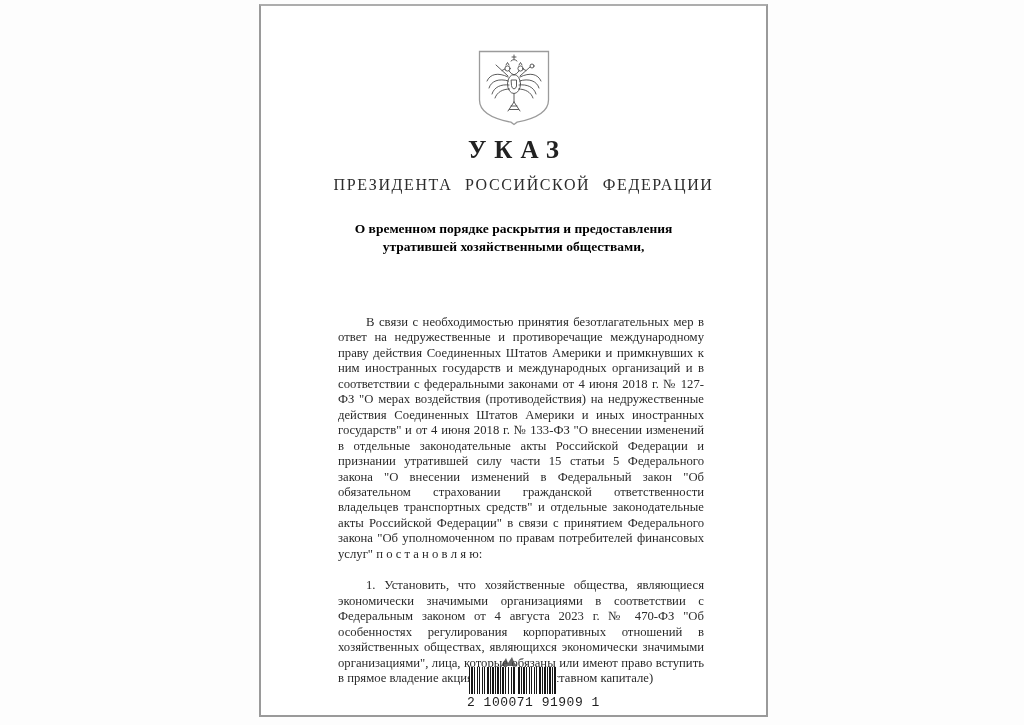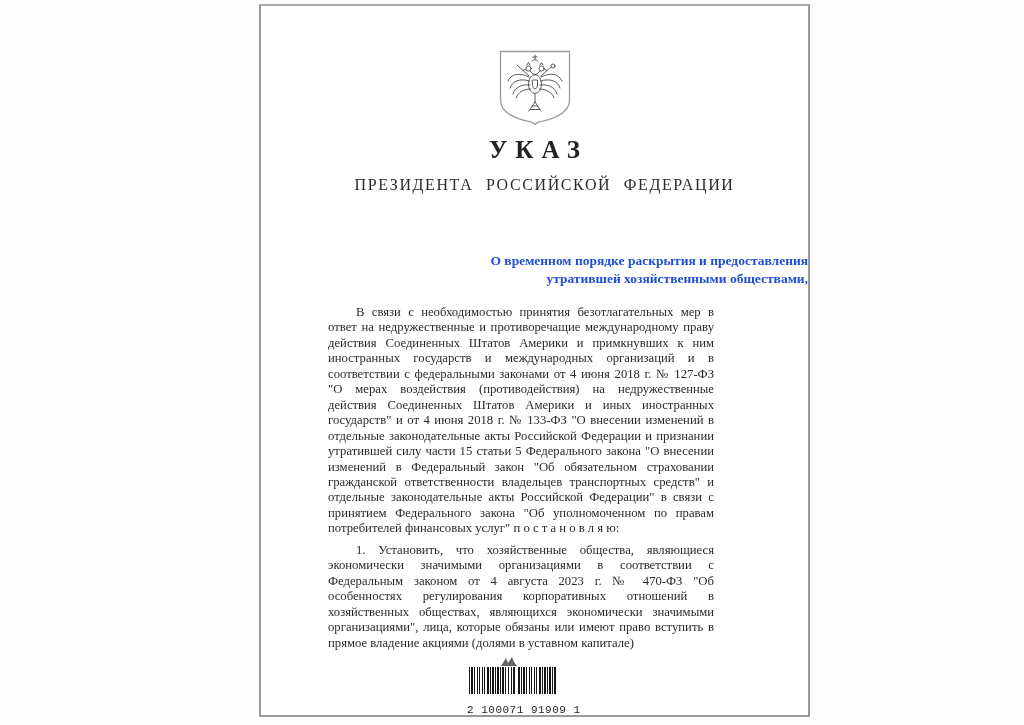--- a/index.html
+++ b/index.html
@@ -1,40 +1,40 @@
 <!DOCTYPE html>
 <html lang="ru"><head>
 <meta charset="utf-8">
 <style>
   html,body{margin:0;padding:0;background:#ffffff;}
   .stage{position:relative;width:1024px;height:725px;overflow:hidden;
          font-family:"Liberation Serif","DejaVu Serif",serif;color:#262626;background:#fdfdfd;}
-  .sheet{position:absolute;left:259px;top:4px;width:551px;height:713px;box-sizing:border-box;
+  .sheet{position:absolute;left:259px;top:4px;width:509px;height:713px;box-sizing:border-box;
          background:#ffffff;border:2px solid #9a9a9a;border-top-color:#adadad;}
   .emblem{position:absolute;left:50%;top:44px;width:72px;height:76px;margin-left:-36px;}
   .title{position:absolute;left:0;top:130px;width:100%;text-align:center;
          font-size:25px;font-weight:bold;letter-spacing:8px;text-indent:8px;color:#222;}
   .subtitle{position:absolute;left:10px;top:170px;width:100%;text-align:center;
          font-size:16px;letter-spacing:1.6px;word-spacing:7px;color:#2c2c2c;}
-  .subject{position:absolute;left:0;top:214px;width:100%;text-align:right;
-         font-weight:bold;font-size:13.5px;line-height:17.5px;color:#1d4ed8;margin-top:32px;}
+  .subject{position:absolute;left:0;top:214px;width:100%;text-align:center;
+         font-weight:bold;font-size:13.5px;line-height:17.5px;color:#000000;}
   .body-text{position:absolute;left:61px;top:293px;width:398px;
          font-size:12.7px;line-height:15.45px;text-align:justify;color:#2a2a2a;}
-  .body-text p{margin:6px;text-indent:28px;}
+  .body-text p{margin:16px;text-indent:28px;}
   .printmark{position:absolute;left:238px;top:648px;width:20px;height:12px;}
   .barcode{position:absolute;left:206px;top:661px;width:92px;}
   .bars{height:27px;width:88px;margin:0 auto;
         background:repeating-linear-gradient(90deg,
           #161616 0 1px,#ffffff 1px 2.2px,
           #161616 2.2px 4px,#ffffff 4px 5px,
           #161616 5px 5.8px,#ffffff 5.8px 7.6px,
           #161616 7.6px 9.2px,#ffffff 9.2px 10.4px);}
   .barcode-num{font-family:"Liberation Mono","DejaVu Sans Mono",monospace;
-        font-size:11px;letter-spacing:0.5px;text-align:left;color:#1e1e1e;
-        margin-top:10px;white-space:nowrap;}
+        font-size:13px;letter-spacing:0.5px;text-align:left;color:#1e1e1e;
+        margin-top:1px;white-space:nowrap;}
 </style>
 </head>
 <body>
 
 <div class="stage">
   <div class="sheet">
 
     <div class="emblem">
       <svg viewBox="0 0 72 76" width="72" height="76" aria-hidden="true">
         <path d="M1.5 1.5 H70.5 V50 C70.5 61 61 68 39 72.2 L36 74.5 L33 72.2 C11 68 1.5 61 1.5 50 Z" fill="none" stroke="#9b9b9b" stroke-width="1.3"></path>

